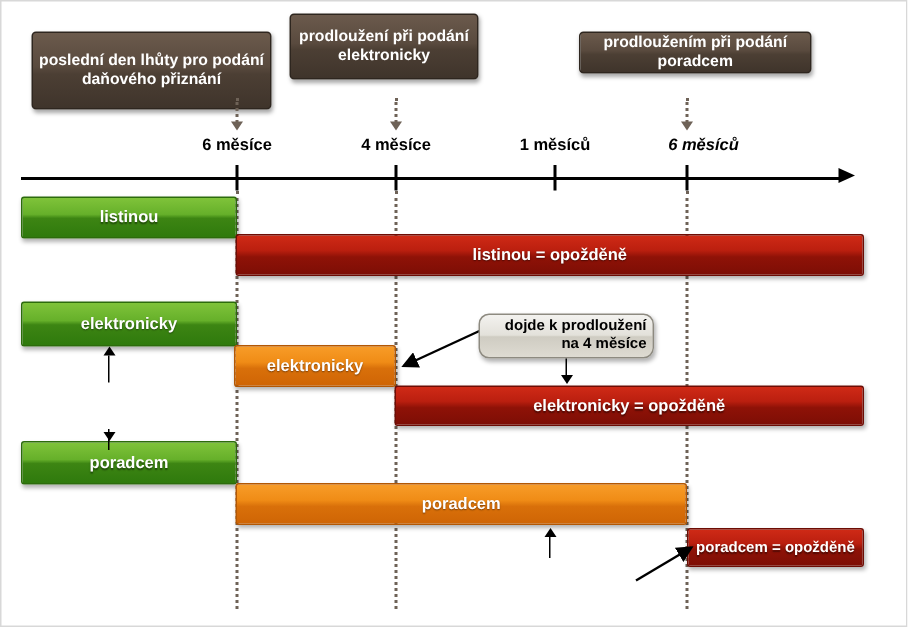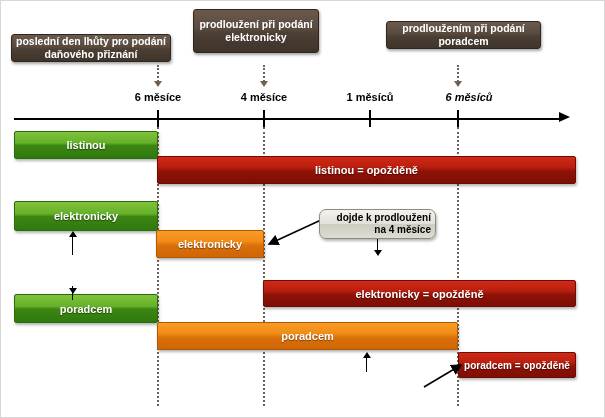--- a/index.html
+++ b/index.html
@@ -164,21 +164,21 @@
     border-top: 6px solid #000000;
     transform: translateX(-50%);
   }
   .diag-arrow { position: absolute; overflow: visible; }
 </style>
 </head>
 <body>
 
 <div id="diagram">
 
-  <div class="hdr" style="left:10px; top:20px; width:160px; height:28px;margin-top:13px;">
+  <div class="hdr" style="left:20px; top:20px; width:160px; height:52px;">
     <span>poslední den lhůty pro podání daňového přiznání</span>
   </div>
   <div class="hdr" style="left:192px; top:8px; width:126px; height:44px;">
     <span>prodloužení při podání elektronicky</span>
   </div>
   <div class="hdr" style="left:385px; top:20px; width:155px; height:28px;">
     <span>prodloužením při podání poradcem</span>
   </div>
 
   <div class="hdr-connector" style="left:156px; top:64px; height:17px;"></div>
@@ -213,21 +213,21 @@
   <div class="bar bar-red" style="left:156px; top:155px; width:419px; height:28px;">
     <span>listinou = opožděně</span>
   </div>
 
   <div class="bar bar-green" style="left:13px; top:200px; width:144px; height:30px;">
     <span>elektronicky</span>
   </div>
   <div class="bar bar-orange" style="left:155px; top:229px; width:108px; height:28px;">
     <span>elektronicky</span>
   </div>
-  <div class="bar bar-red" style="left:262px; top:256px; width:313px; height:27px;margin-top:23px;">
+  <div class="bar bar-red" style="left:262px; top:256px; width:313px; height:27px;">
     <span>elektronicky = opožděně</span>
   </div>
 
   <div class="bar bar-green" style="left:13px; top:293px; width:144px; height:29px;">
     <span>poradcem</span>
   </div>
   <div class="bar bar-orange" style="left:156px; top:321px; width:301px; height:28px;">
     <span>poradcem</span>
   </div>
   <div class="bar bar-red" style="left:457px; top:351px; width:118px; height:26px;">

